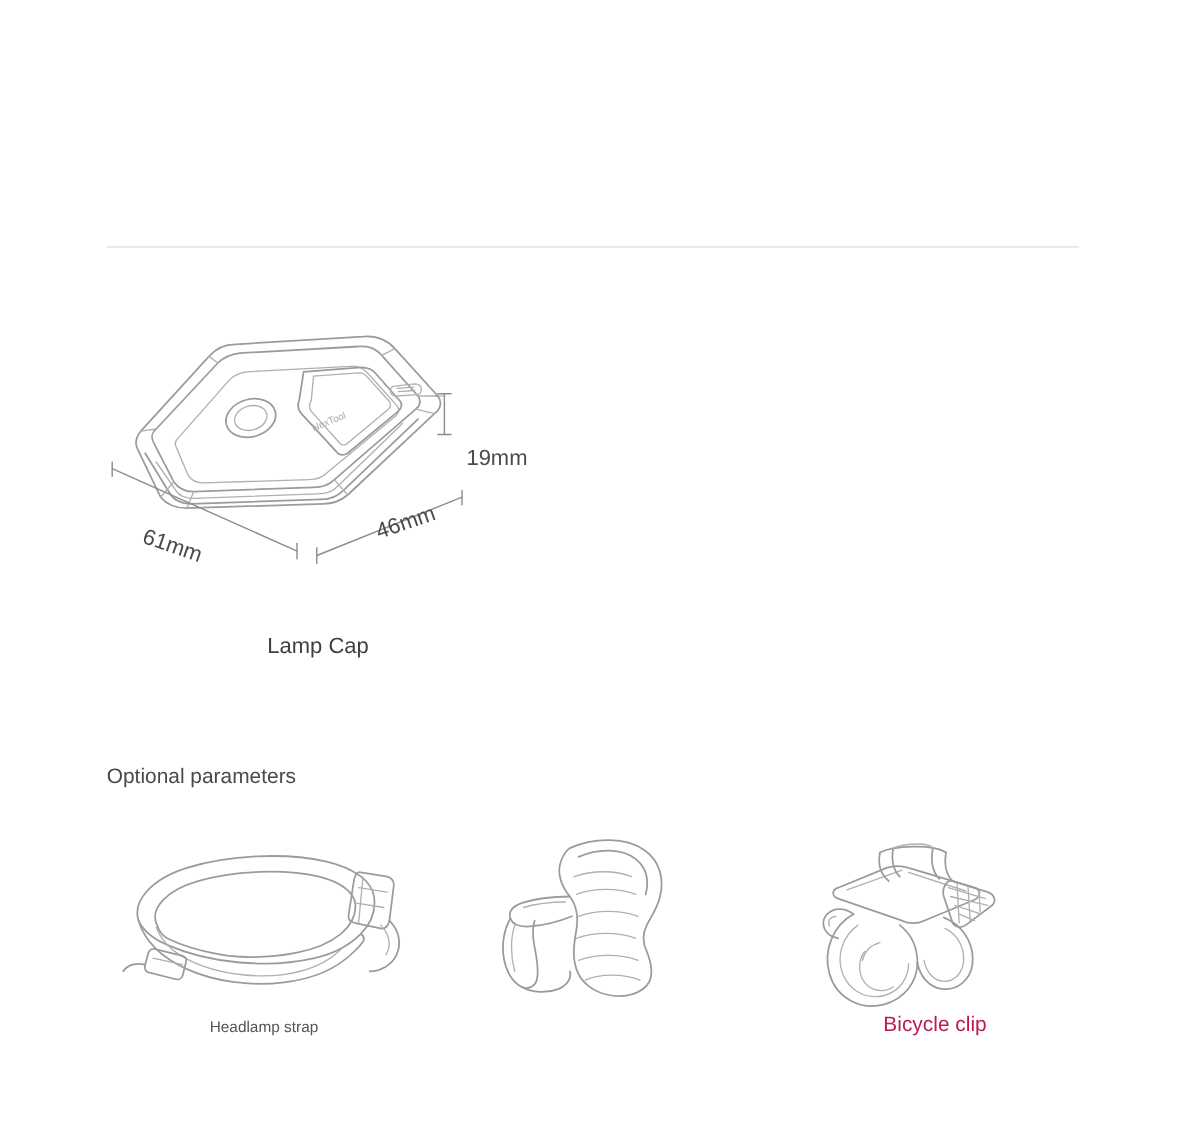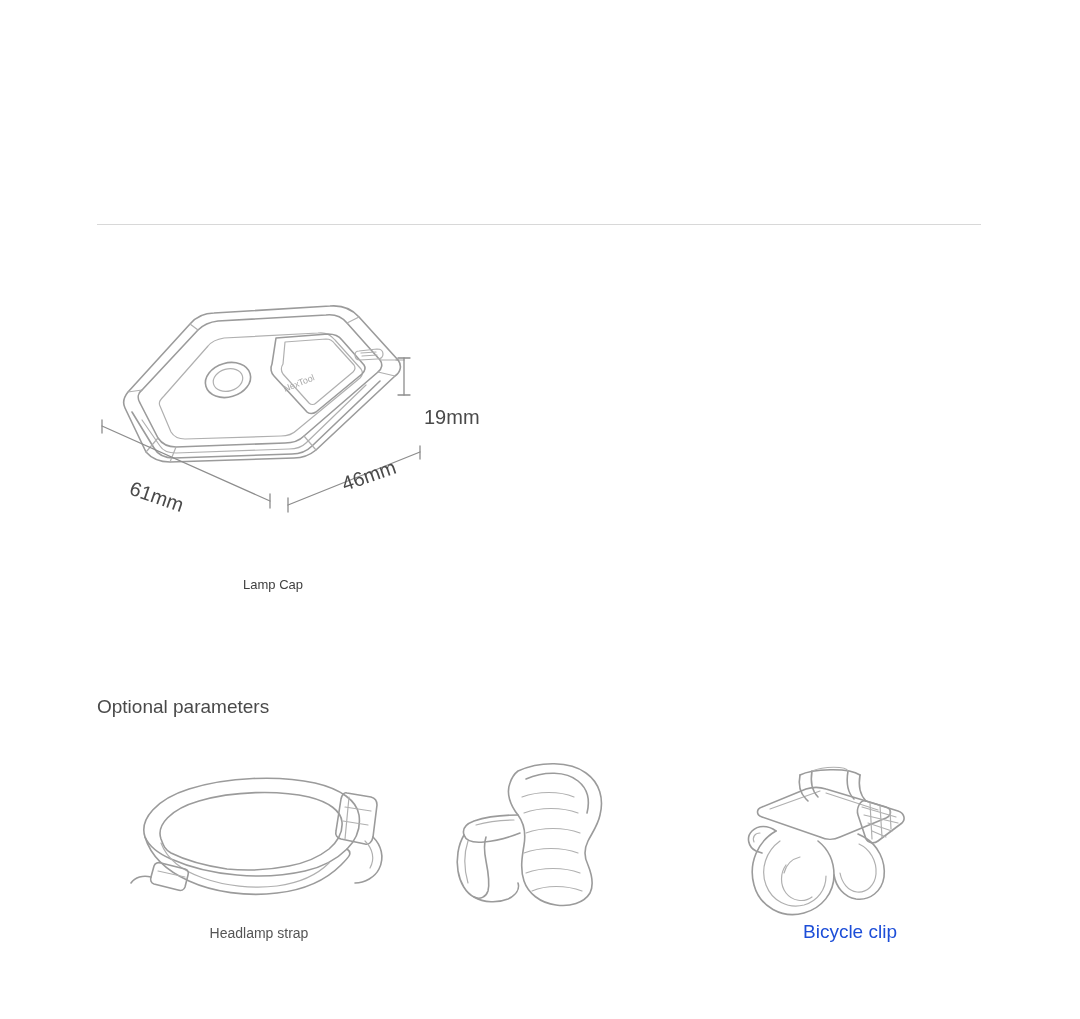--- a/index.html
+++ b/index.html
@@ -63,57 +63,57 @@
   .dim-46 {
     left: 339px;
     top: 474px;
     transform: rotate(-19deg);
     transform-origin: left top;
   }
   .caption-main {
     position: absolute;
     left: 243px;
     top: 577px;
-    font-size: 13px;
+    font-size: 20px;
     color: #3f3f3f;
   }
   .optional-title {
     position: absolute;
     left: 97px;
     top: 696px;
     font-size: 19px;
     color: #4a4a4a;
   }
   .acc {
     position: absolute;
     top: 745px;
     width: 300px;
     height: 230px;
   }
-  .acc-1 { left: 109px; }
+  .acc-1 { left: 90px; }
   .acc-2 { left: 400px; }
   .acc-3 { left: 700px; }
   .acc-art {
     position: absolute;
     left: 0;
     top: 0;
     width: 300px;
     height: 175px;
   }
   .acc-caption {
     position: absolute;
     top: 180px;
     width: 300px;
     text-align: center;
     font-size: 14px;
     color: #555555;
   }
   .acc-caption.big {
     font-size: 19px;
-    color: #1d4ed8;
+    color: #be185d;
     top: 176px;
   }
   svg { display: block; }
   .ln {
     fill: none;
     stroke: #9b9b9b;
     stroke-width: 1.6;
     stroke-linecap: round;
     stroke-linejoin: round;
   }

